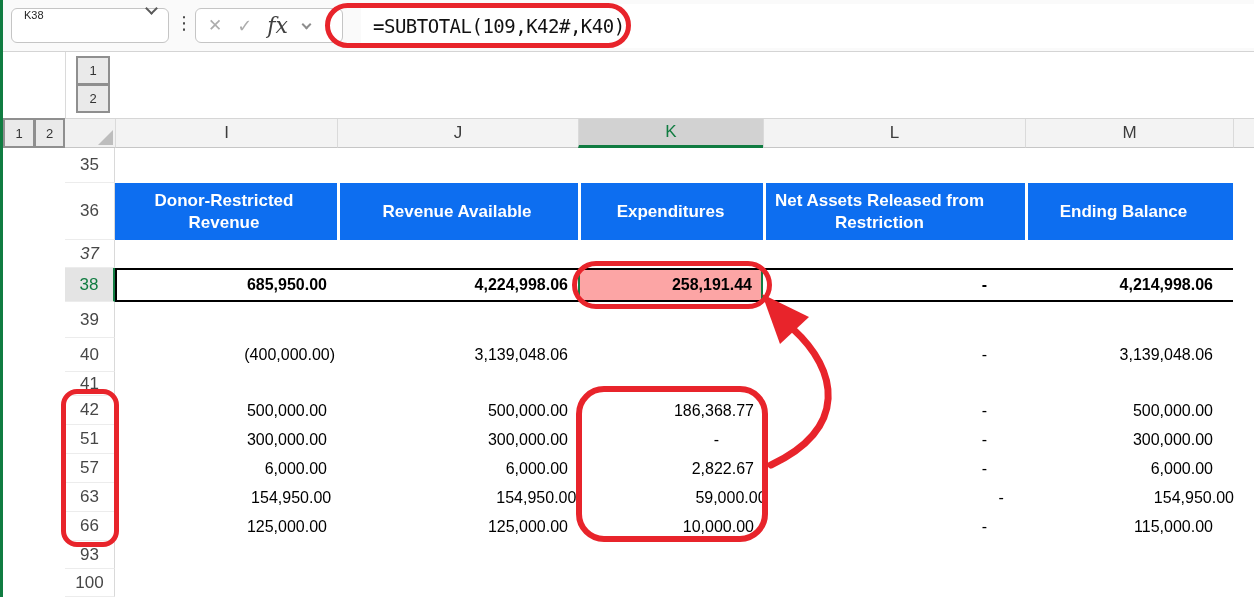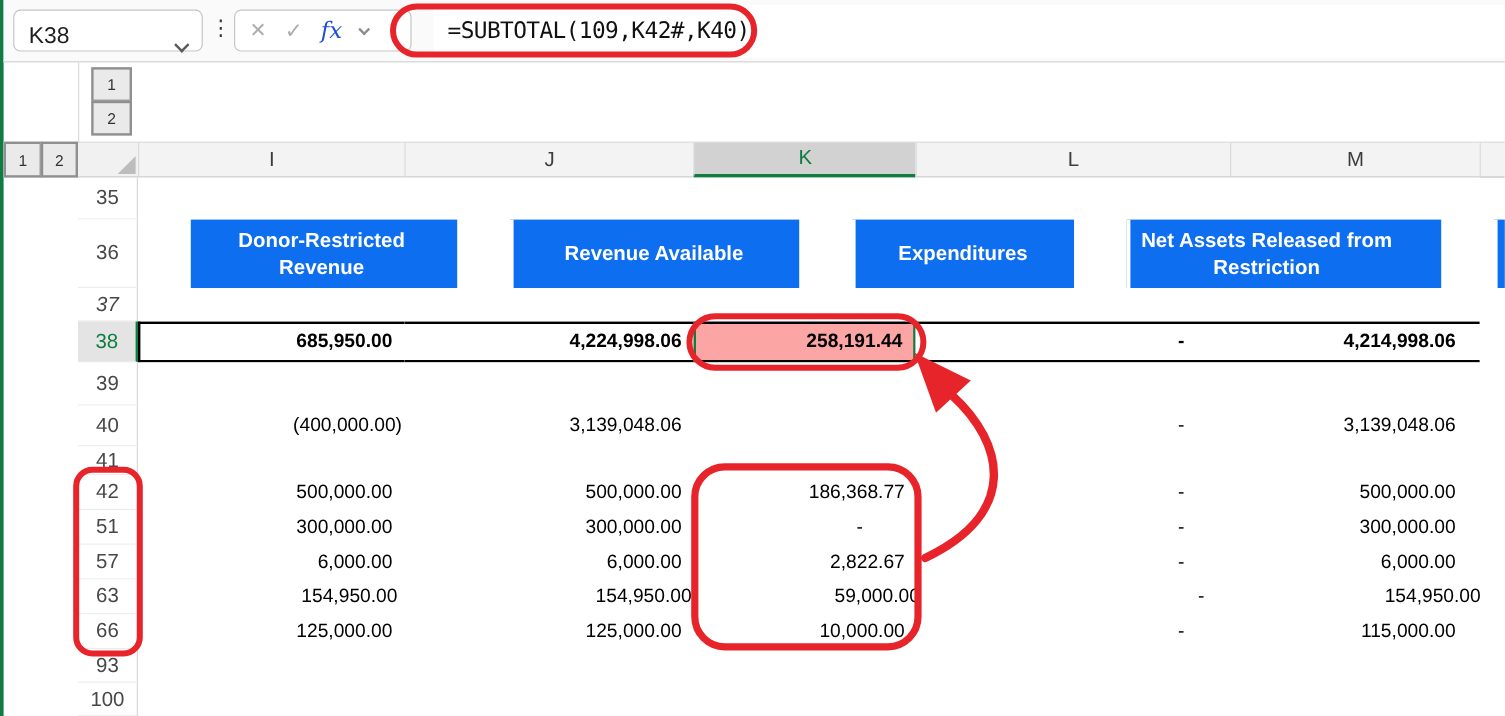--- a/index.html
+++ b/index.html
@@ -5,28 +5,28 @@
   html,body{margin:0;padding:0}
   body{
     position:relative;width:1254px;height:597px;background:#ffffff;
     font-family:"Liberation Sans",sans-serif;overflow:hidden;
   }
   *{box-sizing:border-box}
 
   
   .green-edge{position:absolute;left:0;top:0;width:3px;height:597px;background:#107c41}
   .topbar{position:absolute;left:3px;top:0;width:1251px;height:52px;background:#fafafa;border-bottom:1px solid #d4d4d4}
-  .namebox{position:absolute;left:8px;top:8px;width:158px;height:35px;background:#fff;border:1px solid #c5c5c5;border-radius:6px;display:flex;align-items:flex-end;padding:0 12px;font-size:19px;color:#1f1f1f}
+  .namebox{position:absolute;left:8px;top:8px;width:158px;height:35px;background:#fff;border:1px solid #c5c5c5;border-radius:6px;display:flex;align-items:flex-start;padding:0 12px;font-size:11px;color:#1f1f1f}
   .chev{width:9px;height:9px;border-right:2px solid #5a5a5a;border-bottom:2px solid #5a5a5a;transform:rotate(45deg);margin-top:-5px}
   .namebox .chev{margin-left:auto}
   .dots{position:absolute;left:172px;top:14px;font-size:18px;color:#3d3d3d;line-height:1}
   .fxbox{position:absolute;left:192px;top:8px;width:148px;height:35px;border:1px solid #c5c5c5;border-radius:6px;background:#fff;display:flex;align-items:center;gap:15px;padding:0 12px}
   .icon-cancel{color:#adadad;font-size:17px}
   .icon-enter{color:#adadad;font-size:18px}
-  .icon-fx{font-family:"DejaVu Serif",serif;font-style:italic;font-size:19px;color:#1d4ed8}
+  .icon-fx{font-family:"DejaVu Serif",serif;font-style:italic;font-size:22px;color:#404040}
   .fxbox .chev{width:7px;height:7px;border-color:#8d8d8d;margin-top:-3px}
   .formula-input{position:absolute;left:358px;top:4px;width:908px;height:44px;background:#fff;display:flex;align-items:center}
   .formula-text{font-family:"DejaVu Sans Mono",monospace;font-size:19px;font-weight:500;color:#111;padding-left:12px;letter-spacing:-0.5px}
 
   
   .obtn{position:absolute;background:#eaeaea;border:2px solid #8f8f8f;color:#333;font-size:13px;display:flex;align-items:center;justify-content:center}
   #ob-c1{left:76px;top:56px;width:34px;height:29px}
   #ob-c2{left:76px;top:84px;width:34px;height:29px}
   #ob-r1{left:3px;top:118px;width:32px;height:30px}
   #ob-r2{left:34px;top:118px;width:31px;height:30px}
@@ -107,21 +107,21 @@
 
 <div class="grid" id="grid">
     <div class="row" style="height: 35px;">
       <div class="rh">35</div>
       <div class="cell c0"></div>
       <div class="cell c1"></div>
       <div class="cell c2"></div>
       <div class="cell c3"></div>
       <div class="cell c4"></div>
     </div>
-    <div class="row" style="height: 57px; gap: 44px;">
+    <div class="row" style="height: 57px;">
       <div class="rh">36</div>
       <div class="cell c0 bluehdr">Donor-Restricted Revenue</div>
       <div class="cell c1 bluehdr">Revenue Available</div>
       <div class="cell c2 bluehdr">Expenditures</div>
       <div class="cell c3 bluehdr">Net Assets Released from Restriction</div>
       <div class="cell c4 bluehdr">Ending Balance</div>
     </div>
     <div class="row" style="height: 28px; font-style: italic;">
       <div class="rh">37</div>
       <div class="cell c0"></div>

